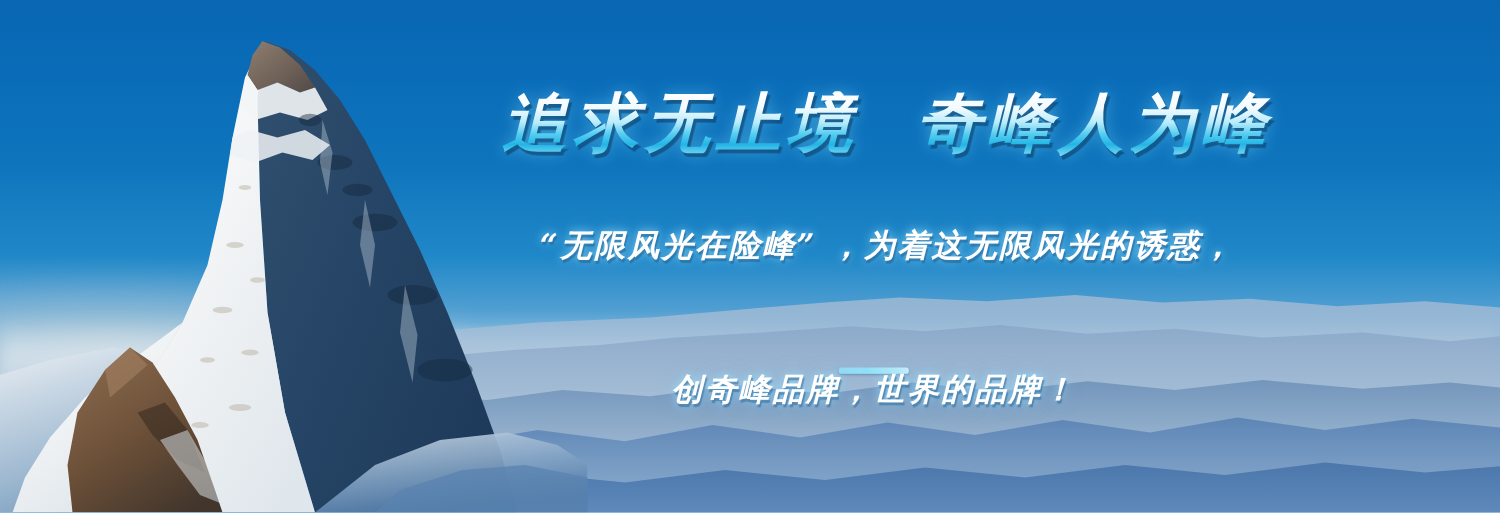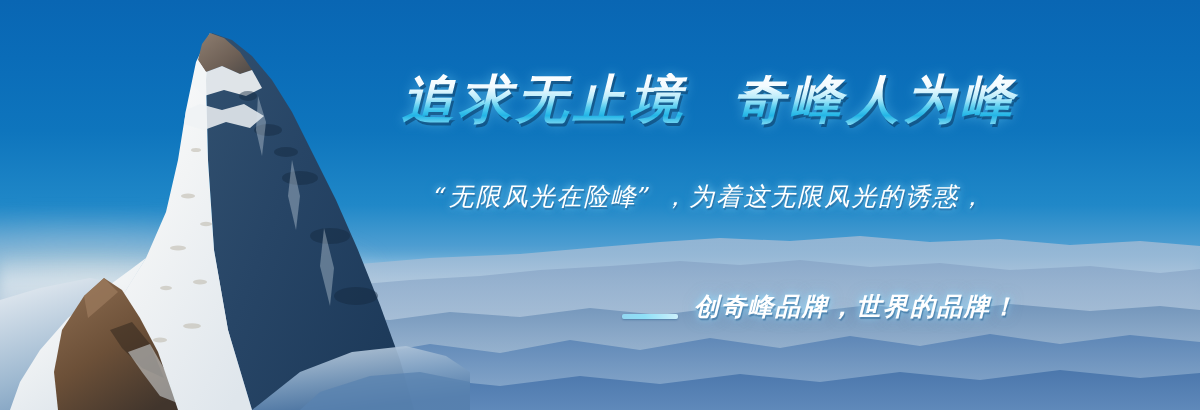--- a/index.html
+++ b/index.html
@@ -120,44 +120,44 @@
   }
 
   .sub {
     position: absolute;
     left: 0;
     width: 660px;
     text-align: center;
     font-family: "DejaVu Serif", "Liberation Serif", serif;
     font-size: 25px;
     font-style: italic;
-    font-weight: 400;
+    font-weight: 700;
     letter-spacing: 2px;
     line-height: 1;
     white-space: pre;
     color: #ffffff;
     text-shadow:
       1px 2px 1px rgba(30,90,140,0.55),
       0 0 7px rgba(150,225,255,0.8),
       0 0 14px rgba(120,200,245,0.45);
   }
   .sub-1 { top: 184px; }
   .sub-2 { top: 230px; }
 
   .tagline-row {
     position: absolute;
     top: 294px;
     left: 0;
     width: 660px;
     display: flex;
-    align-items: flex-end;
+    align-items: center;
     justify-content: flex-end;
-    gap: 16px;
     padding-right: 22px;
     box-sizing: border-box;
+    flex-direction: column;
   }
   .tag-dash {
     width: 56px;
     height: 5px;
     flex: none;
     background: linear-gradient(to right,
       rgba(150,225,250,0.85) 0%,
       #8fe0f7 40%,
       #cdf1fc 100%);
     border-radius: 2px;

